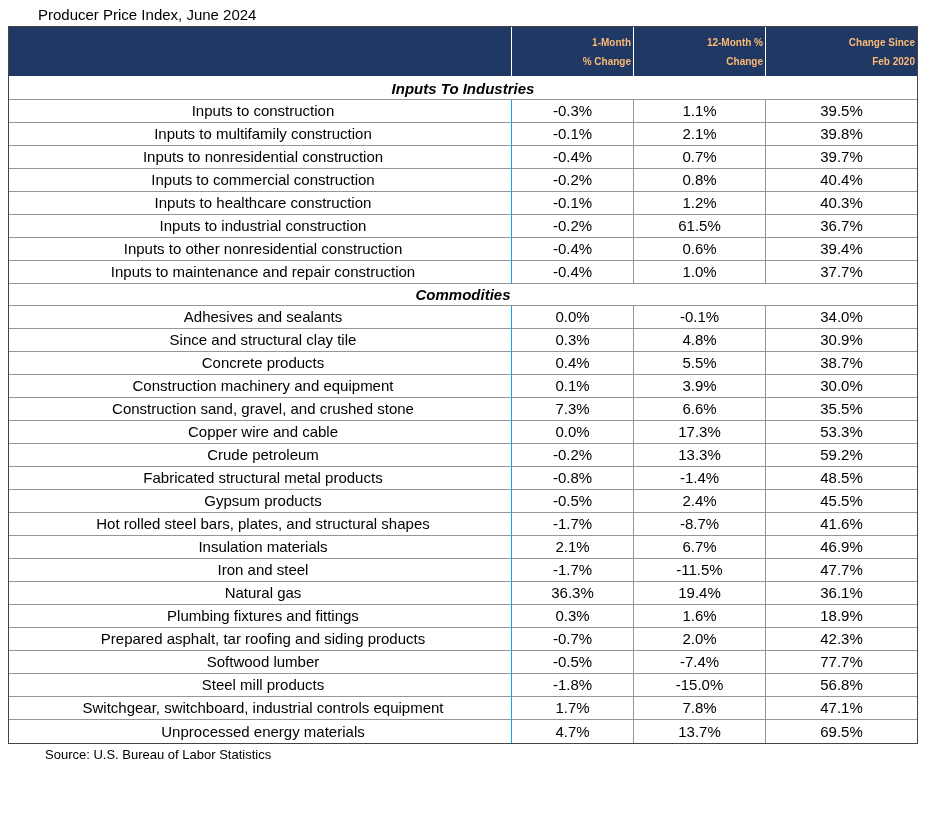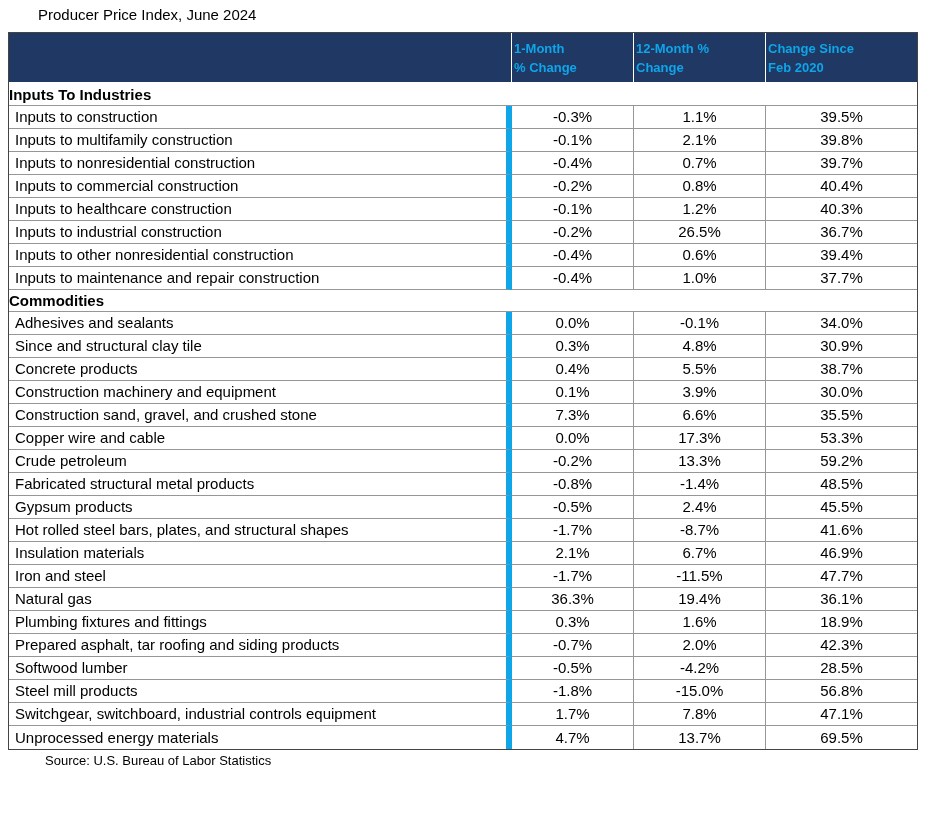--- a/index.html
+++ b/index.html
@@ -13,72 +13,73 @@
     -webkit-font-smoothing: antialiased;
   }
   .page {
     width: 936px;
     height: 815px;
     overflow: hidden;
     box-sizing: border-box;
   }
   .title {
     font-size: 15px;
-    margin: 5px 0 8px 38px;
+    margin: 5px 0 2px 38px;
     line-height: 19px;
     white-space: nowrap;
   }
   table.ppi {
     border-collapse: separate;
     border-spacing: 0;
     table-layout: fixed;
     margin-left: 8px;
     width: 908px;
     border: 1.5px solid #444444;
   }
   col.c-label  { width: 503px; }
   col.c-m1     { width: 122px; }
   col.c-m12    { width: 132px; }
   col.c-feb20  { width: 151px; }
 
   thead th {
     background: #1F3864;
-    color: #0ea5e9;
+    color: #fdba74;
     font-weight: bold;
-    font-size: 13px;
+    font-size: 10px;
     line-height: 19px;
-    text-align: left;
+    text-align: right;
     vertical-align: middle;
     height: 45px;
     padding: 2px 2px;
     border-right: 1px solid #ffffff;
     border-bottom: 2px solid #ffffff;
   }
   thead th:last-child { border-right: none; }
   thead th .hline { display: block; }
 
   td {
     font-size: 15px;
     line-height: 18px;
     height: 23px;
     padding: 0;
     vertical-align: middle;
     background: #ffffff;
     border-bottom: 1px solid #969696;
     box-sizing: border-box;
   }
   tr.section-row td {
-    text-align: left;
+    text-align: center;
     font-weight: bold;
+    font-style: italic;
     height: 22px;
   }
   tr.data-row td.label-cell {
-    text-align: left;
+    text-align: center;
     padding-left: 6px;
-    border-right: 6px solid #0ea5e9;
+    border-right: 1px solid #0ea5e9;
     white-space: nowrap;
     overflow: hidden;
   }
   tr.data-row td.value-cell {
     text-align: center;
     border-right: 1px solid #969696;
   }
   tr.data-row td.value-cell:last-child { border-right: none; text-align: center; }
   tr:last-child td { border-bottom: none; }
 
@@ -149,21 +150,21 @@
         </tr>
         <tr class="data-row">
           <td class="label-cell">Inputs to healthcare construction</td>
           <td class="value-cell">-0.1%</td>
           <td class="value-cell">1.2%</td>
           <td class="value-cell">40.3%</td>
         </tr>
         <tr class="data-row">
           <td class="label-cell">Inputs to industrial construction</td>
           <td class="value-cell">-0.2%</td>
-          <td class="value-cell">26.5%</td>
+          <td class="value-cell">61.5%</td>
           <td class="value-cell">36.7%</td>
         </tr>
         <tr class="data-row">
           <td class="label-cell">Inputs to other nonresidential construction</td>
           <td class="value-cell">-0.4%</td>
           <td class="value-cell">0.6%</td>
           <td class="value-cell">39.4%</td>
         </tr>
         <tr class="data-row">
           <td class="label-cell">Inputs to maintenance and repair construction</td>
@@ -260,22 +261,22 @@
         </tr>
         <tr class="data-row">
           <td class="label-cell">Prepared asphalt, tar roofing and siding products</td>
           <td class="value-cell">-0.7%</td>
           <td class="value-cell">2.0%</td>
           <td class="value-cell">42.3%</td>
         </tr>
         <tr class="data-row">
           <td class="label-cell">Softwood lumber</td>
           <td class="value-cell">-0.5%</td>
-          <td class="value-cell">-4.2%</td>
-          <td class="value-cell">28.5%</td>
+          <td class="value-cell">-7.4%</td>
+          <td class="value-cell">77.7%</td>
         </tr>
         <tr class="data-row">
           <td class="label-cell">Steel mill products</td>
           <td class="value-cell">-1.8%</td>
           <td class="value-cell">-15.0%</td>
           <td class="value-cell">56.8%</td>
         </tr>
         <tr class="data-row">
           <td class="label-cell">Switchgear, switchboard, industrial controls equipment</td>
           <td class="value-cell">1.7%</td>

